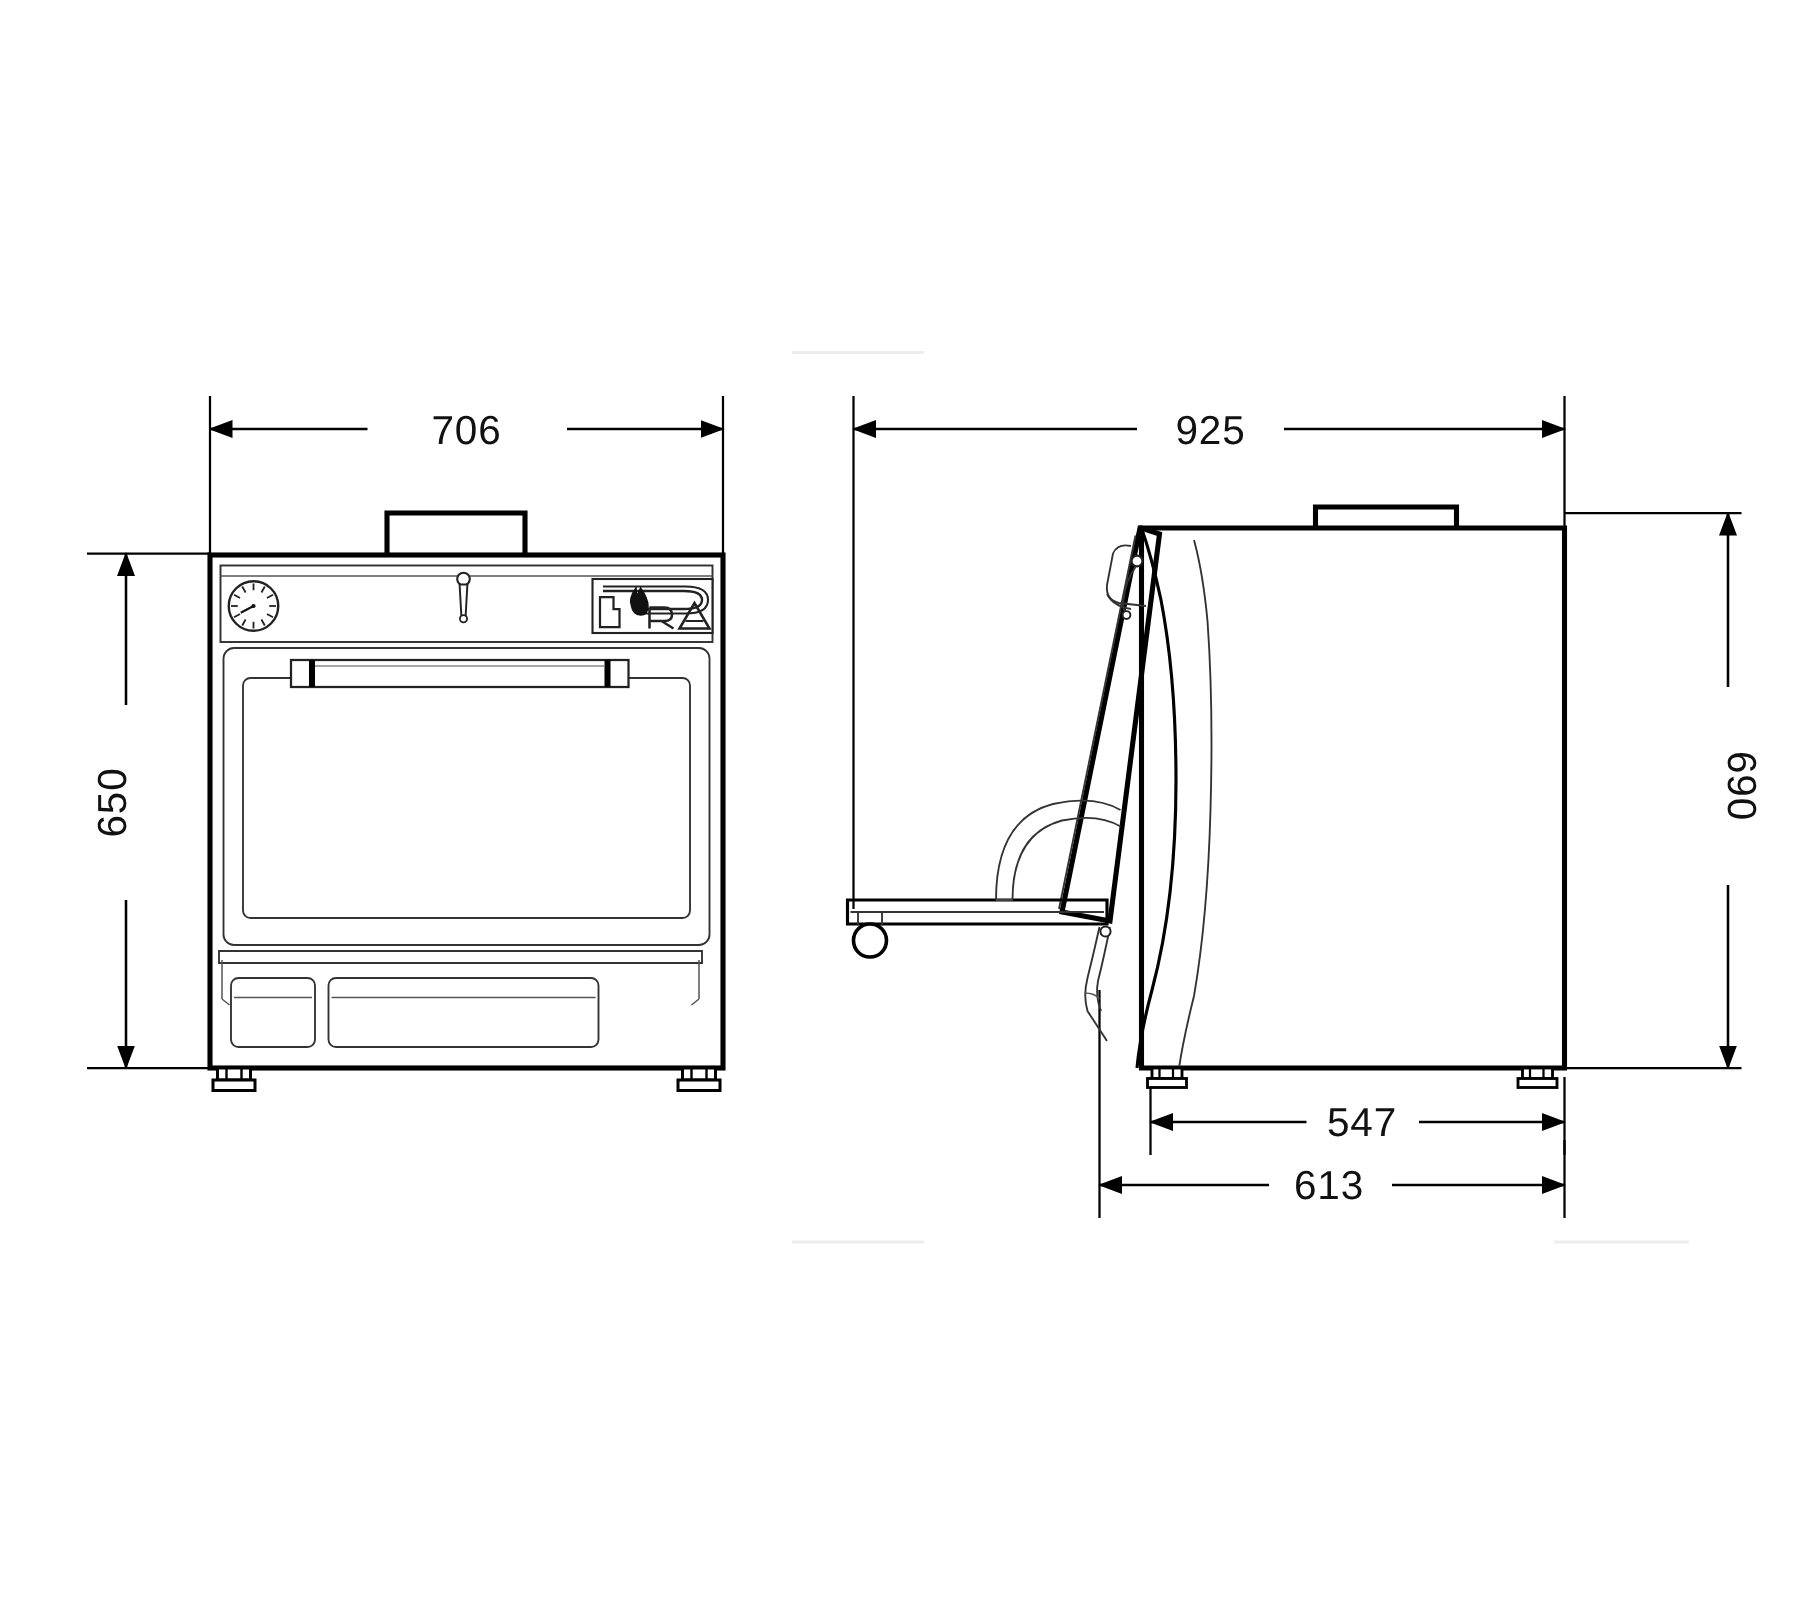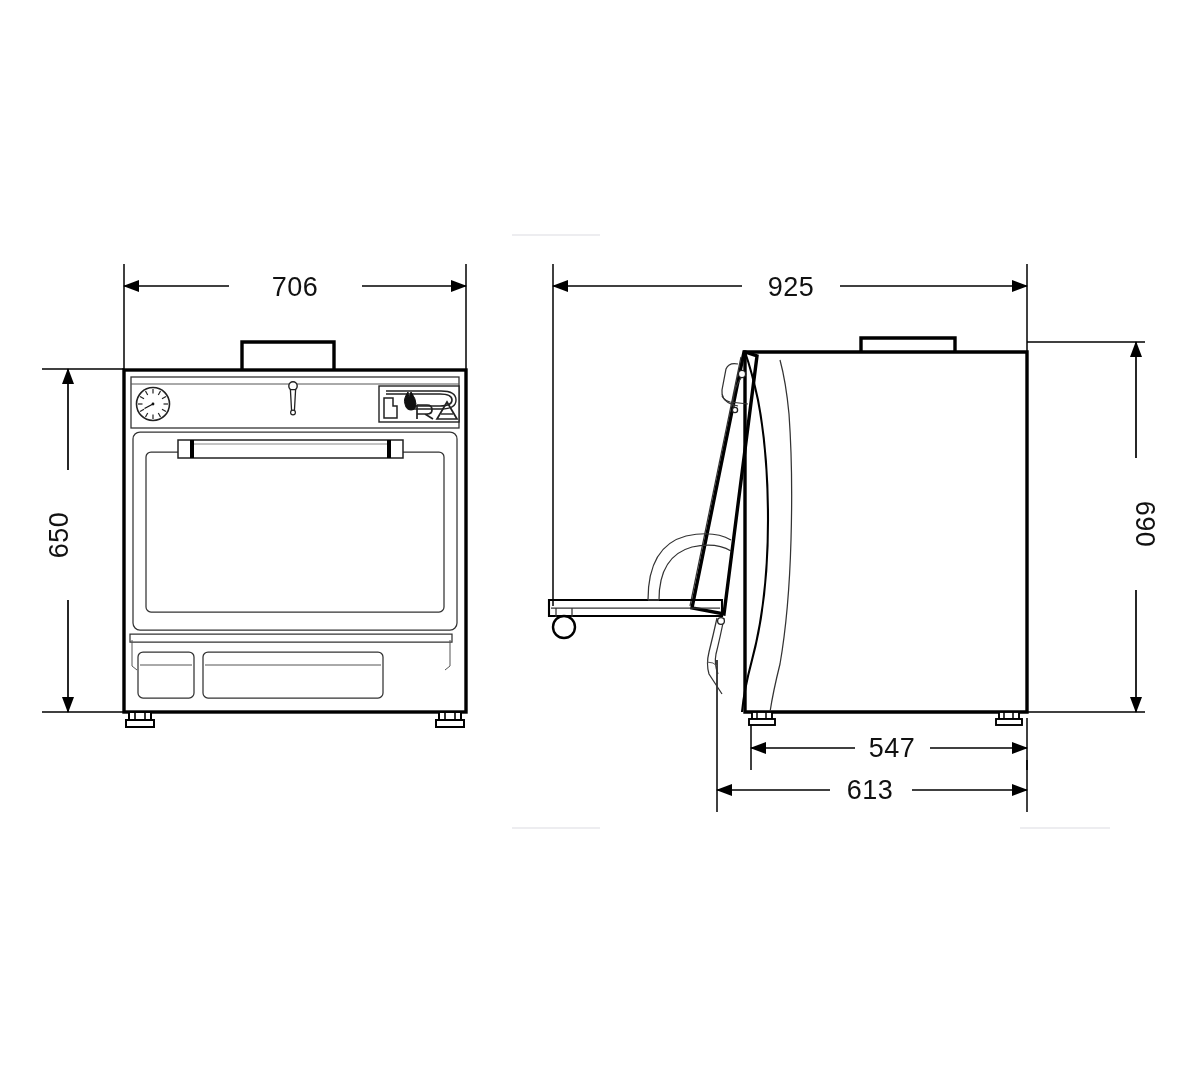--- a/index.html
+++ b/index.html
@@ -14,20 +14,21 @@
     font-family: "Liberation Sans", sans-serif;
     overflow: hidden;
     position: relative;
   }
   #drawing-root {
     position: absolute;
     top: 0;
     left: 0;
     width: 1061px;
     height: 1080px;
+    padding-left: 16px;
   }
   svg#tech-drawing {
     display: block;
     width: 1200px;
     height: 1080px;
     background: #ffffff;
   }
   .dim-text {
     font-family: "Liberation Sans", sans-serif;
     font-size: 27px;

